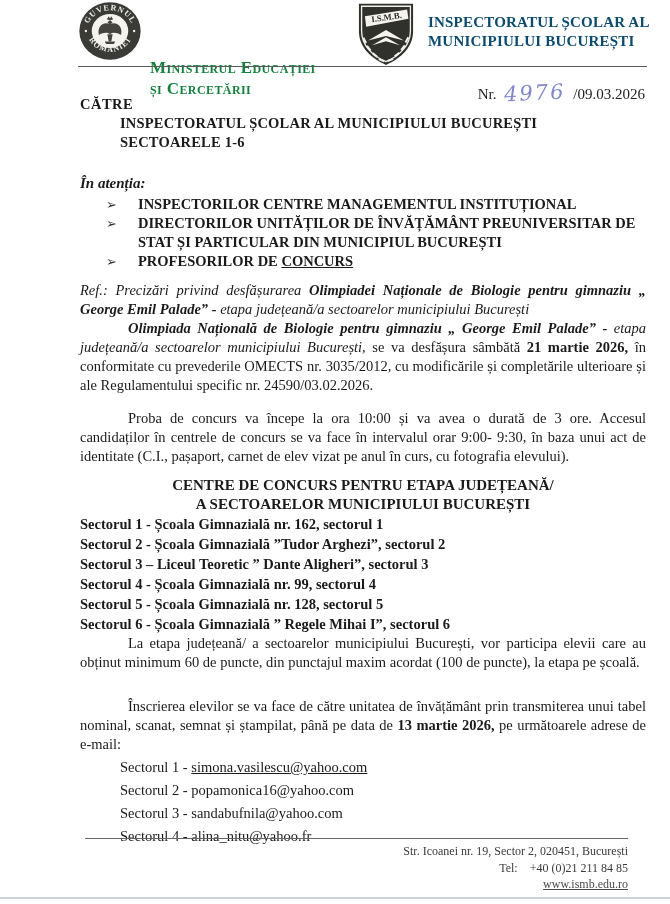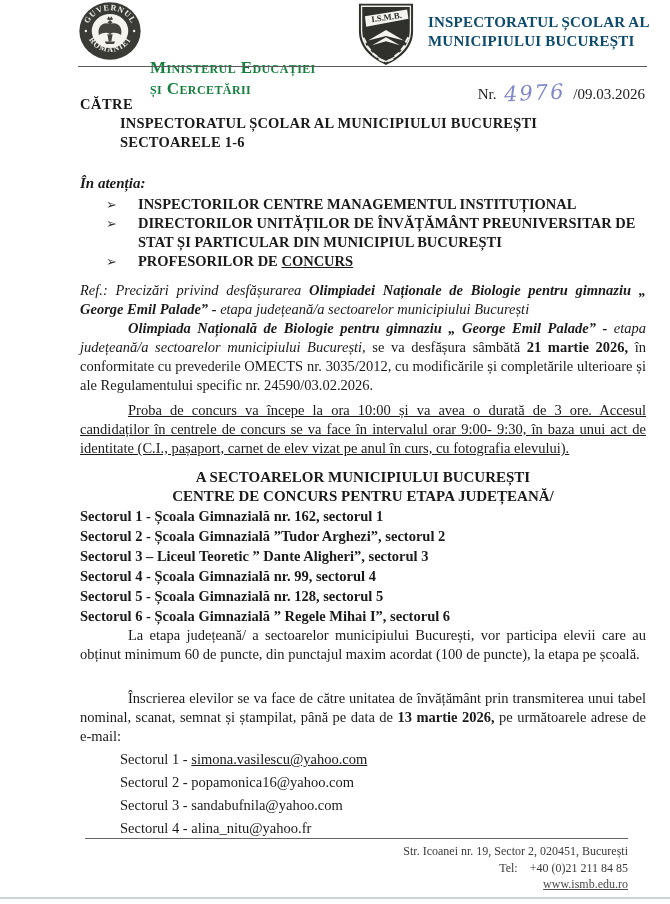--- a/index.html
+++ b/index.html
@@ -32,21 +32,21 @@
   .addr-salutation { font-weight:bold; letter-spacing:.5px; }
   .addr-line { font-weight:bold; margin-left:40px; letter-spacing:.2px; }
   .attention-label { margin-top:22px; font-weight:bold; font-style:italic; font-size:15px; }
   .attention-list { margin:2px 0 0 24px; padding:0; list-style:none; }
   .attention-list li { display:flex; font-weight:bold; }
   .arrow { width:34px; flex:0 0 34px; font-family:"DejaVu Sans", sans-serif;
            font-size:13px; color:#333; padding-left:2px; }
   .att-underline { text-decoration:underline; }
   .ref-par { margin-top:10px; font-style:italic; text-align:justify; }
   .par { text-indent:48px; text-align:justify; }
-  .par.no-gap { margin-top:6px;text-decoration:underline; }
+  .par.no-gap { margin-top:14px; }
   .centers-heading { margin-top:10px; text-align:center; font-weight:bold; font-size:15px; line-height:19px; }
   .centers-list { margin-top:0; font-weight:bold; line-height:20px; }
   .emails { margin:2px 0 0 40px; line-height:23px; }
   .email-underline { text-decoration:underline;margin-top:48px; }
 
   
   .footer-rule { position:absolute; left:85px; right:42px; top:838px; border-top:1.5px solid #666; }
   .footer { position:absolute; right:42px; top:843px; text-align:right;
             font-size:12px; line-height:16.5px; color:#3a3a3a; }
   .footer-row { display:flex; justify-content:flex-end; }
@@ -144,22 +144,22 @@
       </li>
     </ul>
 
     <div class="ref-par"><span>Ref.: Precizări privind desfășurarea </span><span class="bold">Olimpiadei Naționale de Biologie pentru gimnaziu  „ George Emil Palade” - </span><span> etapa județeană/a sectoarelor municipiului București</span></div>
 
     <div class="par"><span class="bold" style="font-style:italic">Olimpiada Națională de Biologie pentru gimnaziu  „ George Emil Palade” - </span><span style="font-style:italic">etapa județeană/a sectoarelor municipiului București</span><span>, se va desfășura sâmbătă </span><span class="bold">21 martie 2026,</span><span> în conformitate cu prevederile OMECTS nr. 3035/2012, cu modificările și completările ulterioare și ale Regulamentului specific nr. 24590/03.02.2026.</span></div>
 
     <div class="par no-gap">Proba de concurs va începe la ora 10:00 și va avea o durată de 3 ore. Accesul candidaților în centrele de concurs se va face în intervalul orar 9:00- 9:30, în baza unui act de identitate (C.I., pașaport, carnet de elev vizat pe anul în curs, cu fotografia elevului).</div>
 
     <div class="centers-heading">
+      <div>CENTRE DE CONCURS PENTRU ETAPA JUDEȚEANĂ/</div>
       <div>A SECTOARELOR MUNICIPIULUI BUCUREȘTI</div>
-      <div>CENTRE DE CONCURS PENTRU ETAPA JUDEȚEANĂ/</div>
     </div>
 
     <div class="centers-list">
       <div>Sectorul 1 - Școala Gimnazială  nr. 162,  sectorul 1</div>
       <div>Sectorul 2 - Școala Gimnazială  ”Tudor Arghezi”, sectorul 2</div>
       <div>Sectorul 3 – Liceul Teoretic ” Dante Aligheri”,  sectorul 3</div>
       <div>Sectorul 4 - Școala Gimnazială  nr. 99,  sectorul 4</div>
       <div>Sectorul 5 - Școala Gimnazială  nr. 128,  sectorul 5</div>
       <div>Sectorul 6 -  Școala Gimnazială ” Regele Mihai I”,  sectorul 6</div>
     </div>

